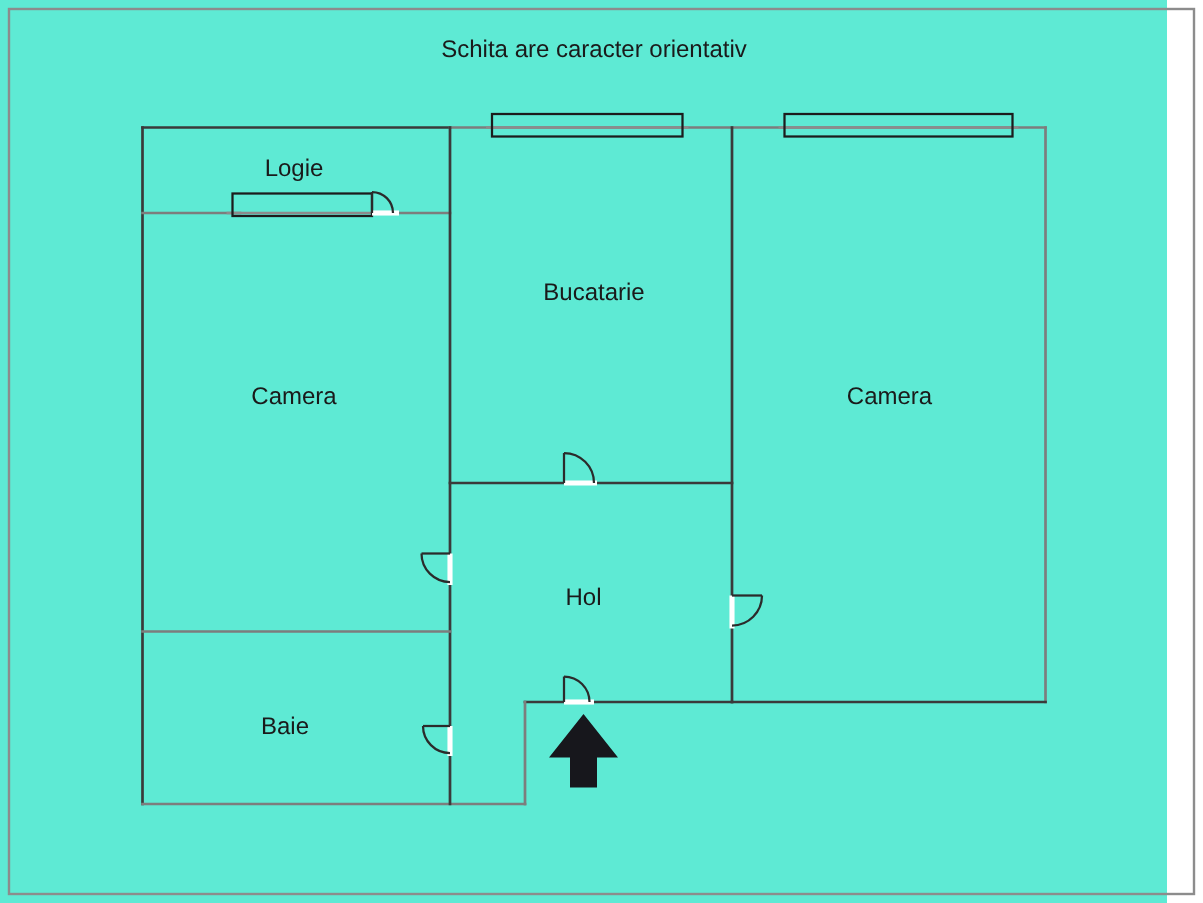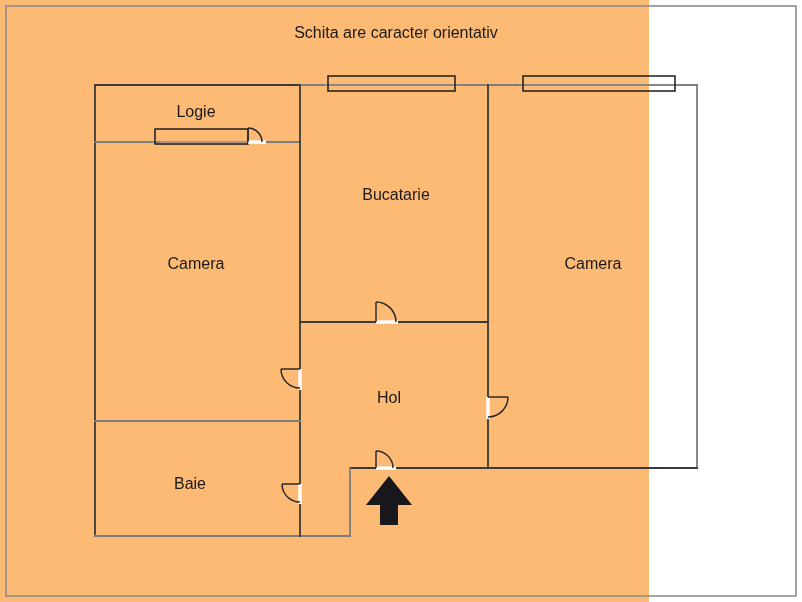--- a/index.html
+++ b/index.html
@@ -8,23 +8,23 @@
     background: #ffffff;
   }
   body {
     width: 802px;
     height: 602px;
     font-family: "Liberation Sans", sans-serif;
     overflow: hidden;
   }
   #plan-root {
     position: relative;
-    width: 649px;
+    width: 778px;
     height: 602px;
-    background: #fdba74;
+    background: #5eead4;
   }
   svg.plan-svg {
     display: block;
     width: 802px;
     height: 602px;
   }
   .frame-border {
     fill: none;
     stroke: #8c8c8c;
     stroke-width: 1.6;

